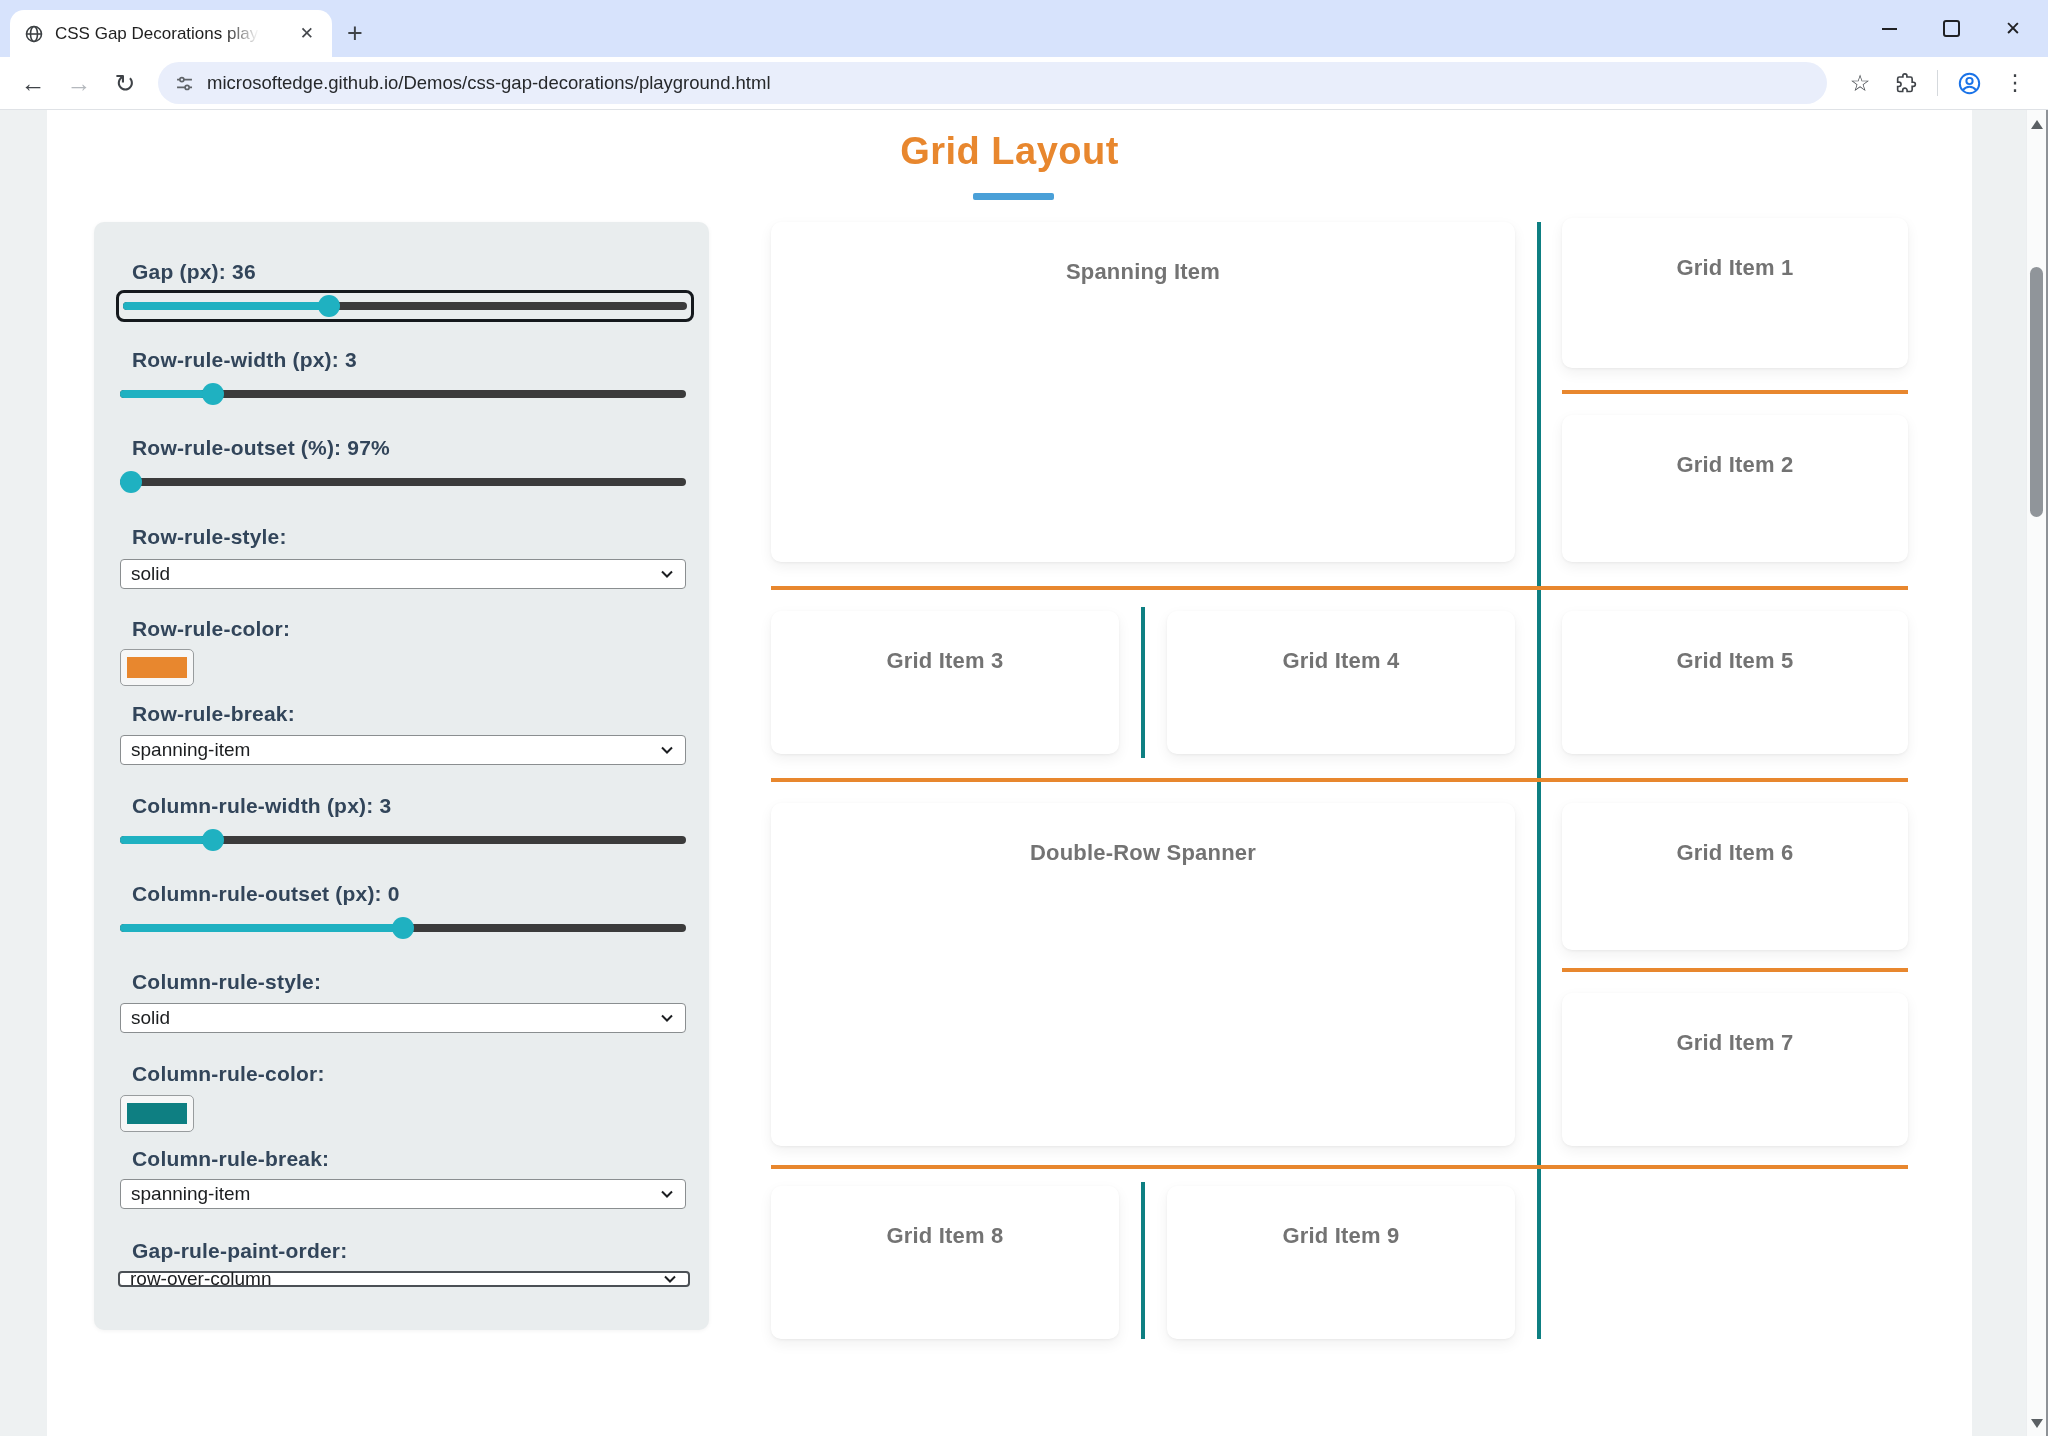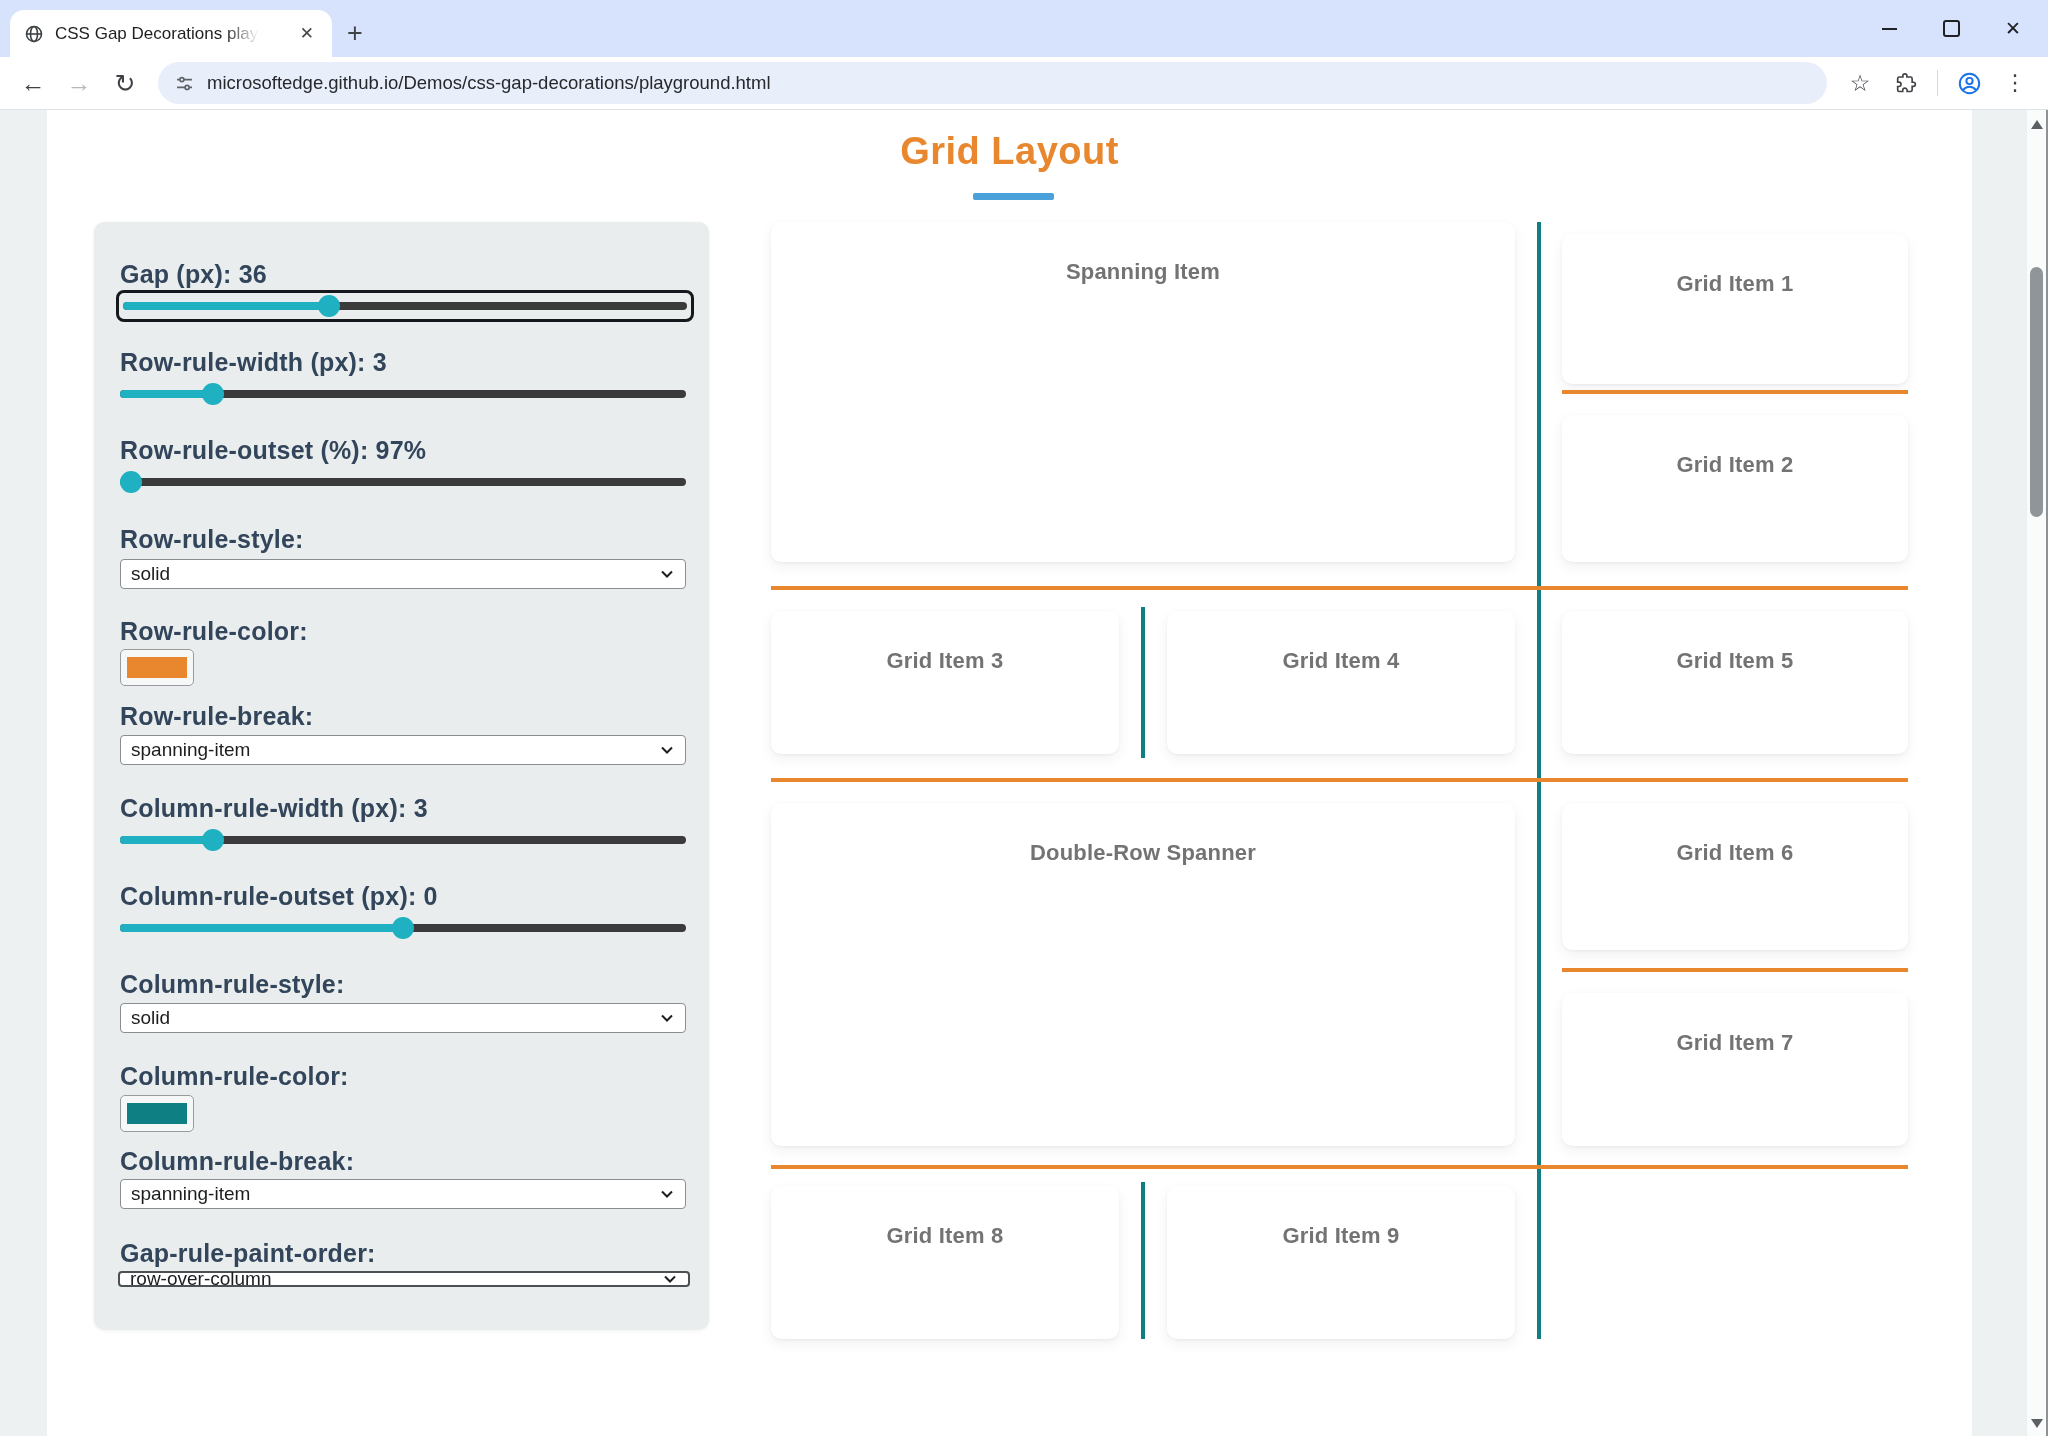--- a/index.html
+++ b/index.html
@@ -36,21 +36,21 @@
   
   .page{position:absolute;top:110px;left:0;width:2026px;height:1326px;background:#eef1f2;}
   .body-white{position:absolute;left:47px;width:1925px;top:0;height:1326px;background:#fff;}
   .page-title{position:absolute;top:20px;left:47px;width:1925px;text-align:center;font-size:38px;
        font-weight:bold;color:#e8872e;letter-spacing:.5px;}
   .title-underline{position:absolute;top:83px;left:973px;width:81px;height:7px;background:#4aa0d8;border-radius:2px;}
 
   
   .panel{position:absolute;left:94px;top:112px;width:615px;height:1108px;background:#e9edee;border-radius:10px;
        box-shadow:0 1px 4px rgba(0,0,0,.05);}
-  .ctl-label{position:absolute;left:26px;font-size:25px;font-weight:bold;color:#32455a;letter-spacing:.2px;}
+  .ctl-label{position:absolute;left:38px;font-size:21px;font-weight:bold;color:#32455a;letter-spacing:.2px;}
   .slider{position:absolute;left:26px;width:566px;height:22px;}
   .slider .track{position:absolute;top:7px;left:0;right:0;height:8px;background:#3b3b3b;border-radius:4px;}
   .slider .fill{position:absolute;top:7px;left:0;height:8px;background:#1fb1c1;border-radius:4px;
        width:calc(var(--f)*100%);}
   .slider .thumb{position:absolute;top:0;width:22px;height:22px;border-radius:50%;background:#1fb1c1;
        left:calc(var(--f)*(100% - 22px));}
   .focus-ring{position:absolute;left:22px;top:68px;width:564px;border:3px solid #15191d;border-radius:8px;
        padding:2px 4px;background:#e9edee;}
   .focus-ring .slider{position:relative;left:0;top:0;width:100%;}
   .sel{position:absolute;left:26px;width:566px;height:30px;background:#fff;border:1.5px solid #8a8e90;
@@ -252,21 +252,21 @@
     <div class="rule col" style="left: 1141px; top: 497px; height: 151px; background: rgb(14, 127, 130);"></div>
     <div class="rule col" style="left: 1141px; top: 1072px; height: 157px; background: rgb(14, 127, 130);"></div>
 
     <div class="rule row" style="left: 1562px; top: 280px; width: 346px; background: rgb(232, 135, 46);"></div>
     <div class="rule row" style="left: 771px; top: 476px; width: 1137px; background: rgb(232, 135, 46);"></div>
     <div class="rule row" style="left: 771px; top: 668px; width: 1137px; background: rgb(232, 135, 46);"></div>
     <div class="rule row" style="left: 1562px; top: 858px; width: 346px; background: rgb(232, 135, 46);"></div>
     <div class="rule row" style="left: 771px; top: 1055px; width: 1137px; background: rgb(232, 135, 46);"></div>
 
     <div class="gcard" style="left:771px;top:112px;width:744px;height:340px">Spanning Item</div>
-    <div class="gcard" style="left:1562px;top:124px;width:346px;height:150px">Grid Item 1</div>
+    <div class="gcard" style="left:1562px;top:108px;width:346px;height:150px">Grid Item 1</div>
     <div class="gcard" style="left:1562px;top:305px;width:346px;height:147px">Grid Item 2</div>
     <div class="gcard" style="left:771px;top:501px;width:348px;height:143px">Grid Item 3</div>
     <div class="gcard" style="left:1167px;top:501px;width:348px;height:143px">Grid Item 4</div>
     <div class="gcard" style="left:1562px;top:501px;width:346px;height:143px">Grid Item 5</div>
     <div class="gcard" style="left:771px;top:693px;width:744px;height:343px">Double-Row Spanner</div>
     <div class="gcard" style="left:1562px;top:693px;width:346px;height:147px">Grid Item 6</div>
     <div class="gcard" style="left:1562px;top:883px;width:346px;height:153px">Grid Item 7</div>
     <div class="gcard" style="left:771px;top:1076px;width:348px;height:153px">Grid Item 8</div>
     <div class="gcard" style="left:1167px;top:1076px;width:348px;height:153px">Grid Item 9</div>
   </div>

